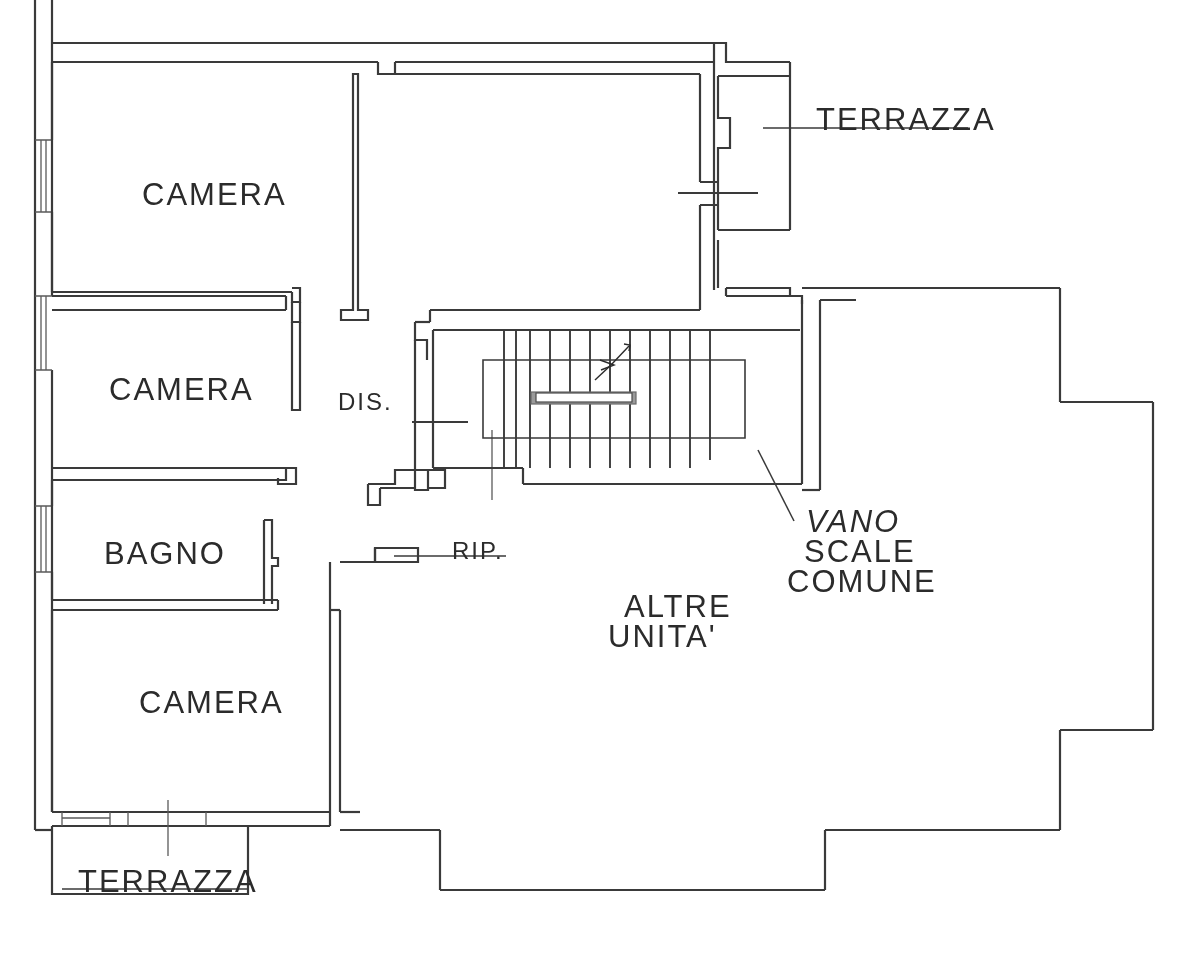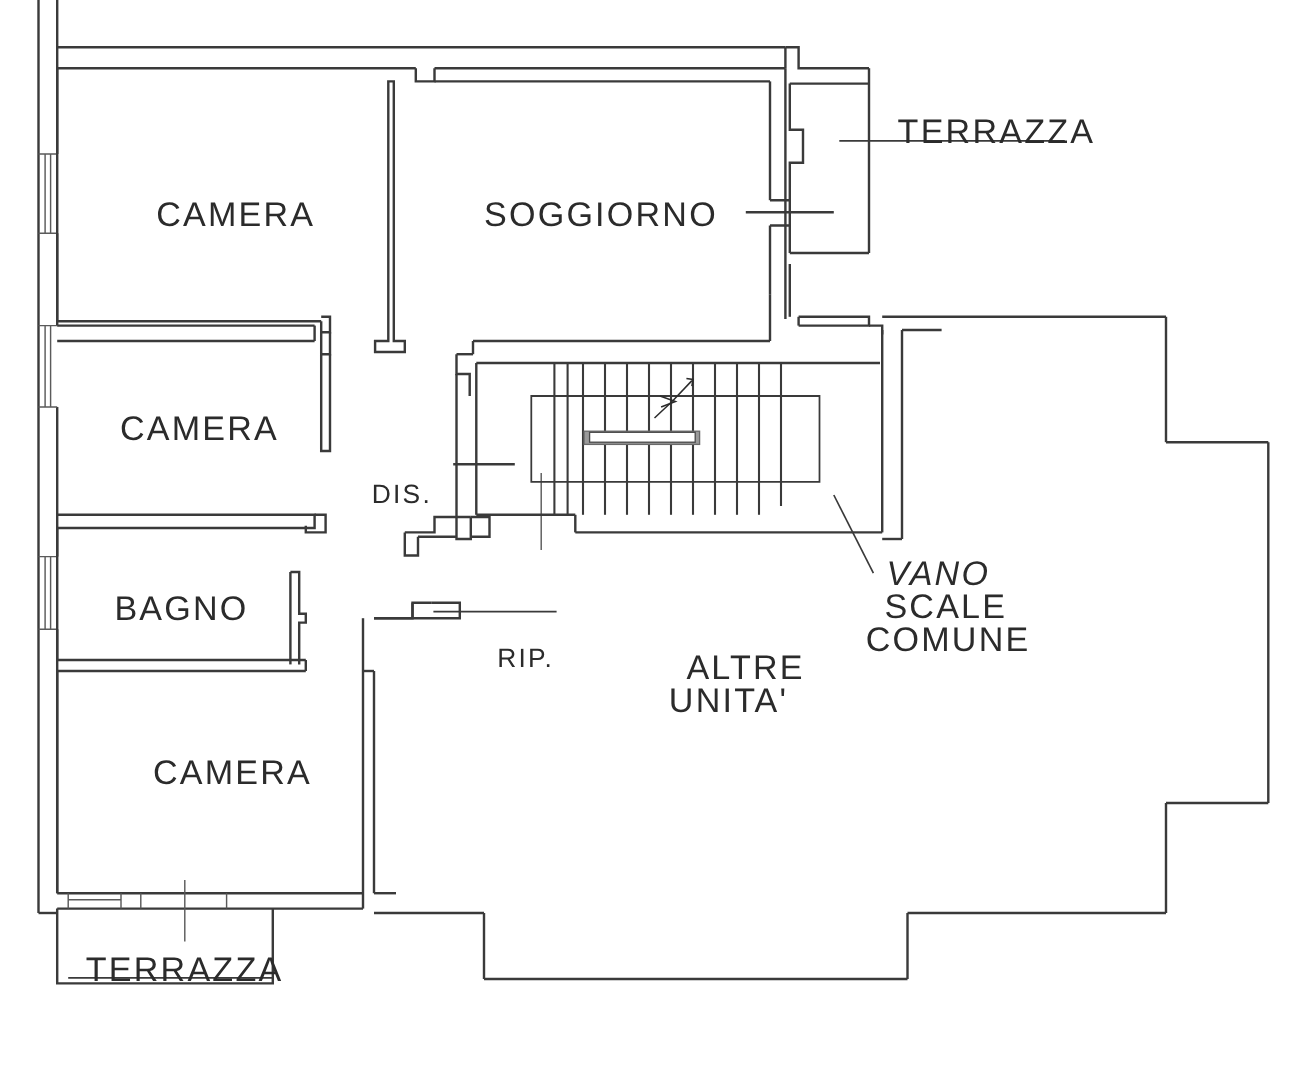--- a/index.html
+++ b/index.html
@@ -31,21 +31,20 @@
     font-family: "Liberation Sans", sans-serif;
     font-size: 31px;
     letter-spacing: 2.0px;
     color: #2b2b2b;
     white-space: pre;
     line-height: 1.25;
     user-select: none;
   }
   .room-label.small {
     font-size: 24px;
-    margin-top: 48px;
   }
 </style>
 </head>
 <body>
 
 <div id="plan-root">
 
   <svg id="plan-svg" viewBox="0 0 1178 978">
     <defs>
       <style>
@@ -229,21 +228,20 @@
     <g>
       <path class="lead" d="M 763,128 L 968,128"></path>
       <path class="lead" d="M 394,556 L 506,556"></path>
       <path class="lead" d="M 62,889 L 248,889"></path>
       <path class="lead" d="M 758,450 L 794,521"></path>
     </g>
   </svg>
 
   <div class="room-label" style="left:142px; top:176px;">CAMERA</div>
 
-  <div class="room-label" style="left:440px; top:176px;">SOGGIORNO</div>
 
   <div class="room-label" style="left:816px; top:101px;">TERRAZZA</div>
 
   <div class="room-label" style="left:109px; top:371px;">CAMERA</div>
 
   <div class="room-label small" style="left:338px; top:387px;">DIS.</div>
 
   <div class="room-label" style="left:104px; top:535px;text-align:right;">BAGNO</div>
 
   <div class="room-label small" style="left:452px; top:536px;">RIP.</div>

